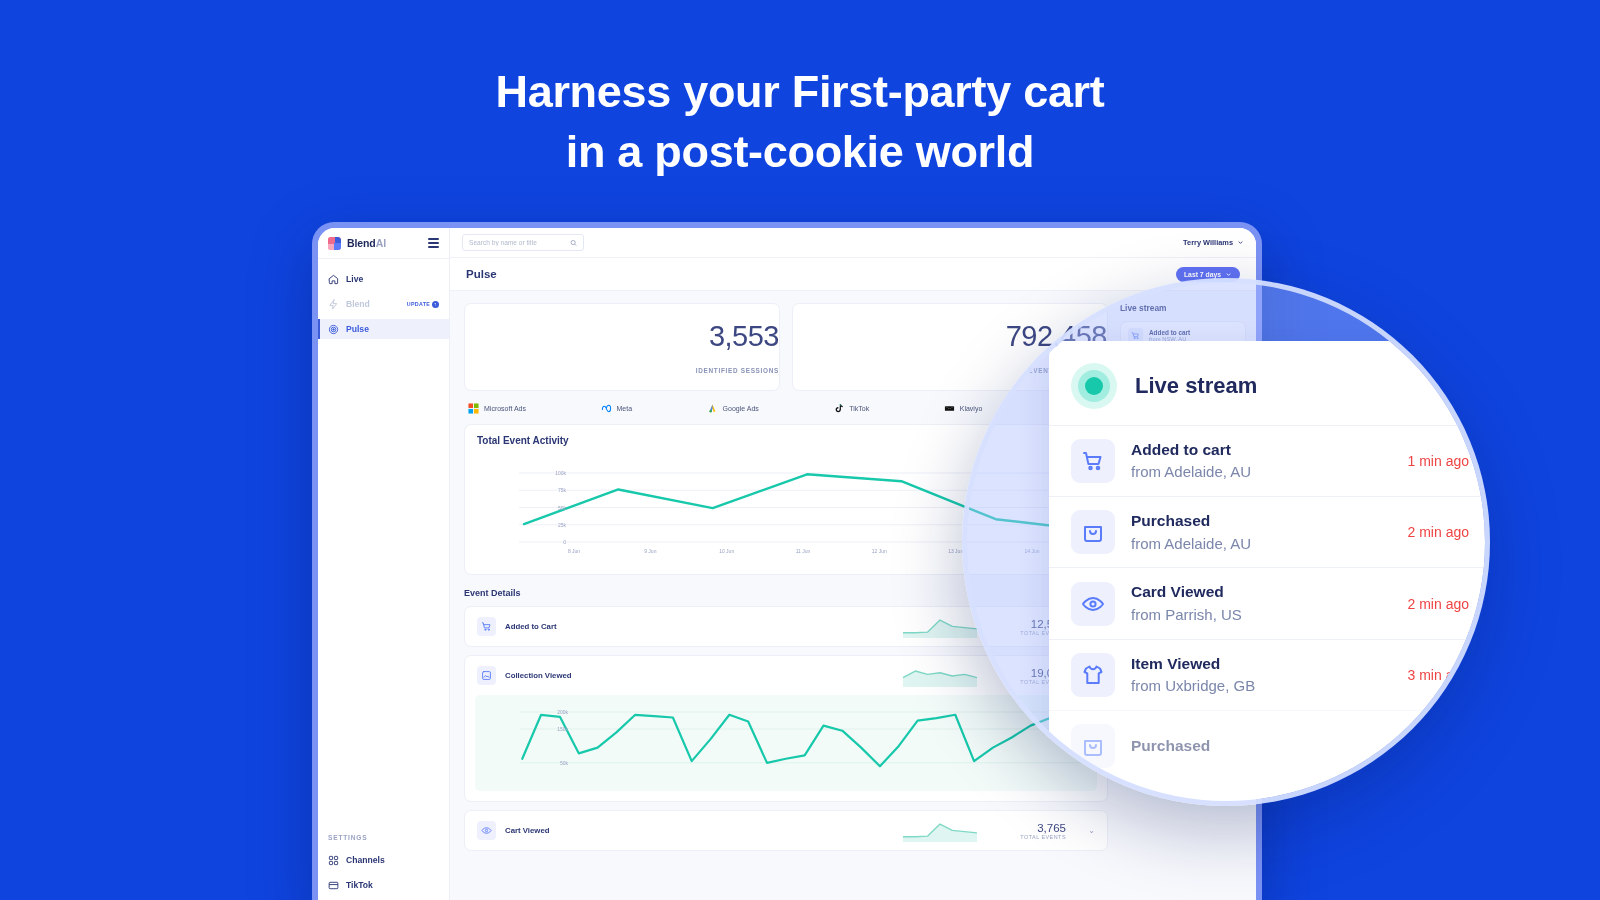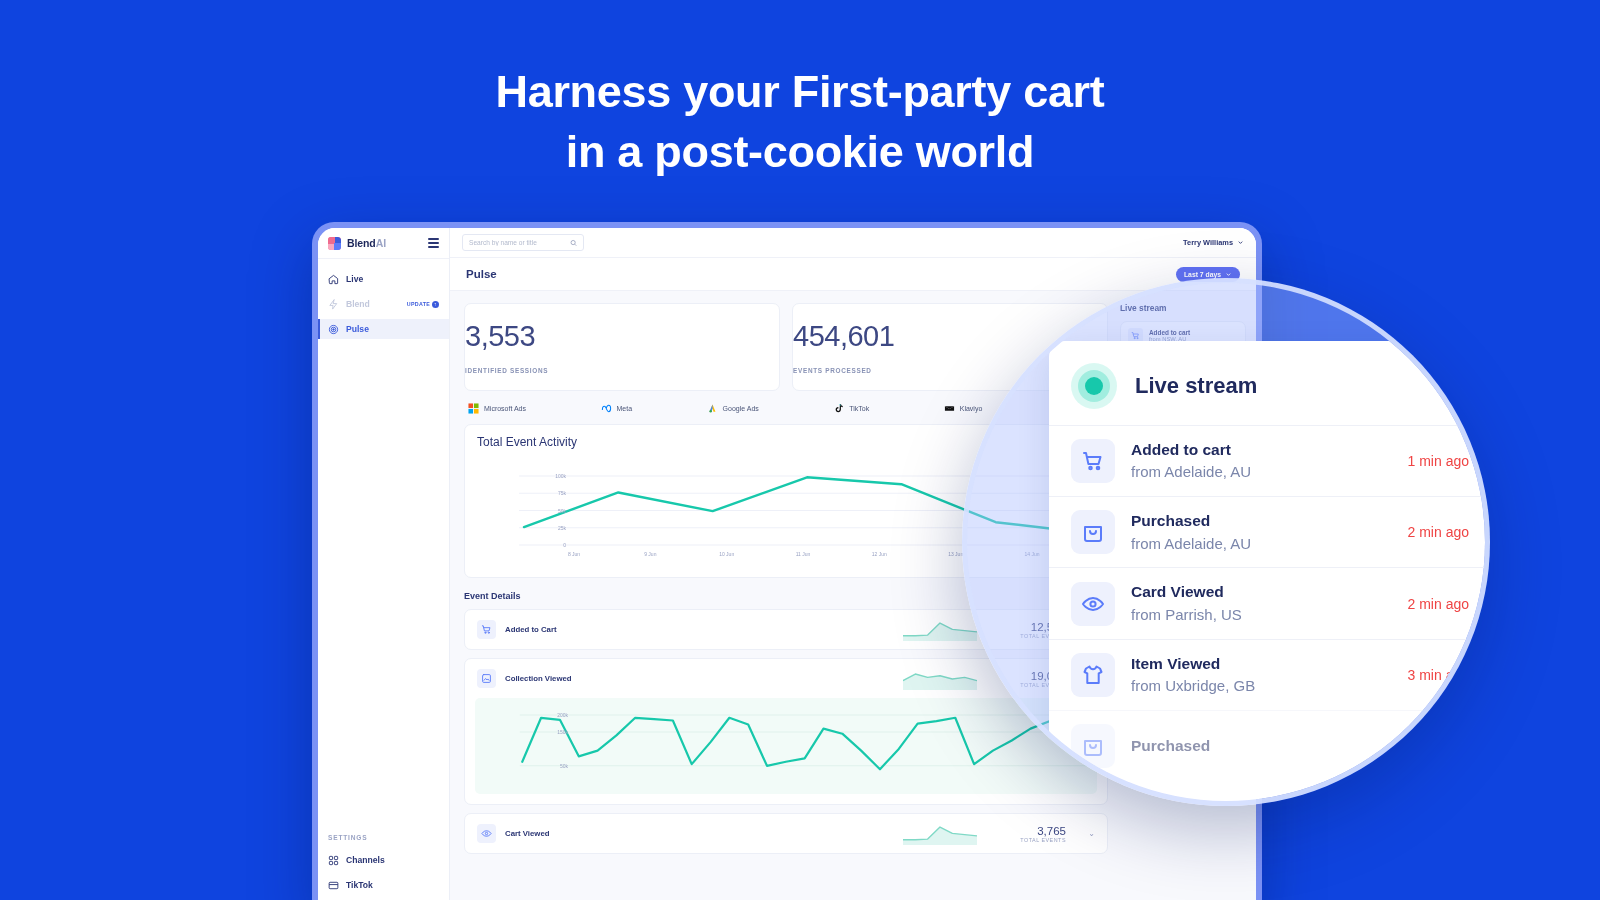--- a/index.html
+++ b/index.html
@@ -134,40 +134,40 @@
 
   .content-scroll { flex: 1; display: flex; min-height: 0; }
   .col-left { flex: 1; padding: 12px 12px 0 14px; min-width: 0; overflow: hidden; }
   .col-right { width: 136px; flex: 0 0 136px; padding: 12px 10px 0 0; }
 
   
   .stat-row { display: flex; gap: 12px; }
   .stat-card {
     flex: 1; background: #fff; border: 1px solid #eceff7; border-radius: 7px;
     height: 88px; display: flex; flex-direction: column;
-    align-items: flex-start; justify-content: center; gap: 14px;
+    align-items: flex-end; justify-content: center; gap: 14px;
   }
   .stat-value { font-size: 29px; font-weight: 400; color: #3d4883; letter-spacing: -0.5px; }
   .stat-label { font-size: 6.4px; font-weight: 600; color: #8892b5; letter-spacing: 0.7px; }
 
   
   .channels {
     display: flex; align-items: center; justify-content: space-between;
     padding: 12px 4px 10px 4px;
   }
   .channel { display: flex; align-items: center; gap: 5px; }
   .channel span { font-size: 7px; color: #4a5578; font-weight: 500; }
   .ch-ico { width: 11px; height: 11px; flex: 0 0 11px; }
 
   
   .card {
     background: #fff; border: 1px solid #eceff7; border-radius: 7px;
     padding: 10px 12px;
   }
-  .card-title { font-size: 12px; font-weight: 400; color: #2b3674; margin-bottom: 8px; }
+  .card-title { font-size: 10px; font-weight: 700; color: #2b3674; margin-bottom: 8px; }
   .chart-wrap { position: relative; height: 110px; }
 
   .section-title { font-size: 9px; font-weight: 600; color: #2b3674; margin: 13px 0 8px 0; }
 
   
   .event-card {
     background: #fff; border: 1px solid #eceff7; border-radius: 7px;
     margin-bottom: 8px; overflow: hidden;
   }
   .event-row {
@@ -359,21 +359,21 @@
     <div class="content-scroll">
 
       <div class="col-left">
 
         <div class="stat-row">
           <div class="stat-card">
             <div class="stat-value">3,553</div>
             <div class="stat-label">IDENTIFIED SESSIONS</div>
           </div>
           <div class="stat-card">
-            <div class="stat-value">454,601</div>
+            <div class="stat-value">792,458</div>
             <div class="stat-label">EVENTS PROCESSED</div>
           </div>
         </div>
 
         <div class="channels">
           <div class="channel">
             <svg class="ch-ico" viewBox="0 0 24 24">
                   <rect x="1" y="1" width="10" height="10" fill="#f25022"></rect>
                   <rect x="13" y="1" width="10" height="10" fill="#7fba00"></rect>
                   <rect x="1" y="13" width="10" height="10" fill="#00a4ef"></rect>

